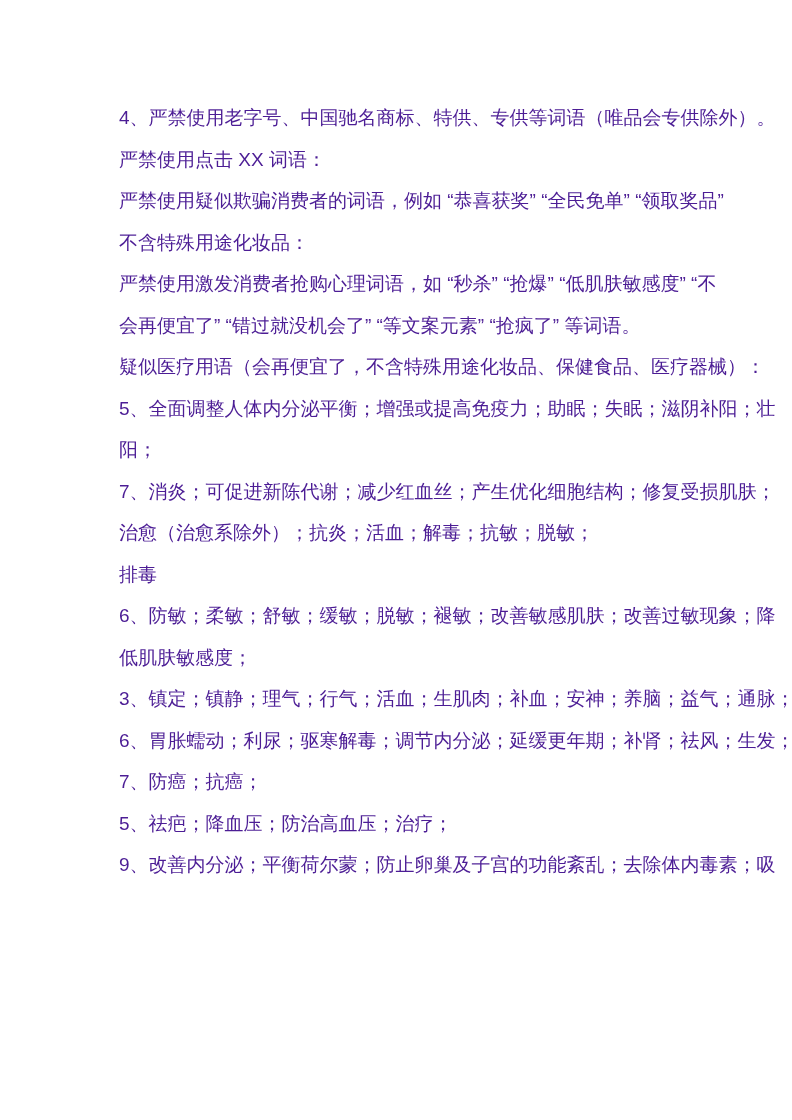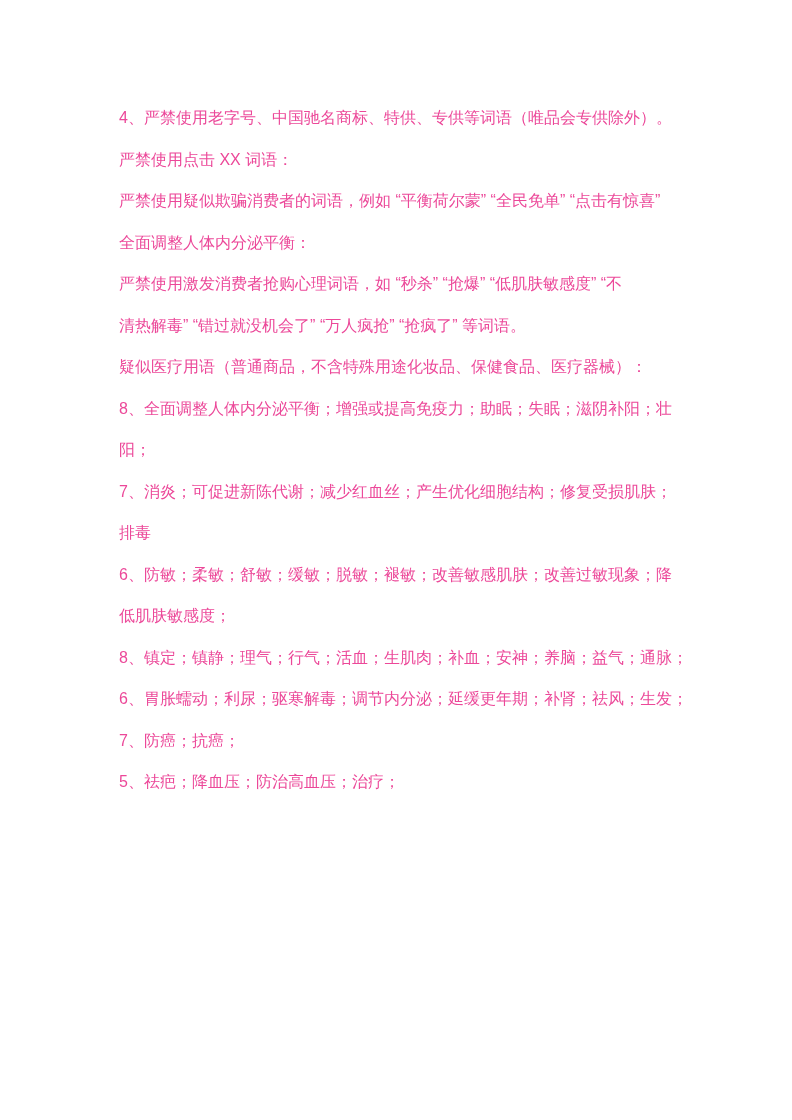--- a/index.html
+++ b/index.html
@@ -15,45 +15,47 @@
     background: #ffffff;
     overflow: hidden;
   }
   .doc-content {
     position: absolute;
     left: 119px;
     top: 97px;
     width: 556px;
   }
   .doc-line {
-    font-size: 16px;
+    font-size: 19px;
     line-height: 41.5px;
     height: 41.5px;
-    color: #ec4899;
+    color: #4c1d95;
     white-space: pre;
     overflow: visible;
     letter-spacing: 0px;
   }
 </style>
 </head>
 <body>
 
 <div class="page">
   <div class="doc-content">
     <div class="doc-line">4、严禁使用老字号、中国驰名商标、特供、专供等词语（唯品会专供除外）。</div>
     <div class="doc-line">严禁使用点击 XX 词语：</div>
-    <div class="doc-line">严禁使用疑似欺骗消费者的词语，例如 “平衡荷尔蒙” “全民免单” “点击有惊喜”</div>
-    <div class="doc-line">全面调整人体内分泌平衡：</div>
+    <div class="doc-line">严禁使用疑似欺骗消费者的词语，例如 “恭喜获奖” “全民免单” “领取奖品”</div>
+    <div class="doc-line">不含特殊用途化妆品：</div>
     <div class="doc-line">严禁使用激发消费者抢购心理词语，如 “秒杀” “抢爆” “低肌肤敏感度” “不</div>
-    <div class="doc-line">清热解毒” “错过就没机会了” “万人疯抢” “抢疯了” 等词语。</div>
-    <div class="doc-line">疑似医疗用语（普通商品，不含特殊用途化妆品、保健食品、医疗器械）：</div>
-    <div class="doc-line">8、全面调整人体内分泌平衡；增强或提高免疫力；助眠；失眠；滋阴补阳；壮</div>
+    <div class="doc-line">会再便宜了” “错过就没机会了” “等文案元素” “抢疯了” 等词语。</div>
+    <div class="doc-line">疑似医疗用语（会再便宜了，不含特殊用途化妆品、保健食品、医疗器械）：</div>
+    <div class="doc-line">5、全面调整人体内分泌平衡；增强或提高免疫力；助眠；失眠；滋阴补阳；壮</div>
     <div class="doc-line">阳；</div>
     <div class="doc-line">7、消炎；可促进新陈代谢；减少红血丝；产生优化细胞结构；修复受损肌肤；</div>
+    <div class="doc-line">治愈（治愈系除外）；抗炎；活血；解毒；抗敏；脱敏；</div>
     <div class="doc-line">排毒</div>
     <div class="doc-line">6、防敏；柔敏；舒敏；缓敏；脱敏；褪敏；改善敏感肌肤；改善过敏现象；降</div>
     <div class="doc-line">低肌肤敏感度；</div>
-    <div class="doc-line">8、镇定；镇静；理气；行气；活血；生肌肉；补血；安神；养脑；益气；通脉；</div>
+    <div class="doc-line">3、镇定；镇静；理气；行气；活血；生肌肉；补血；安神；养脑；益气；通脉；</div>
     <div class="doc-line">6、胃胀蠕动；利尿；驱寒解毒；调节内分泌；延缓更年期；补肾；祛风；生发；</div>
     <div class="doc-line">7、防癌；抗癌；</div>
     <div class="doc-line">5、祛疤；降血压；防治高血压；治疗；</div>
+    <div class="doc-line">9、改善内分泌；平衡荷尔蒙；防止卵巢及子宫的功能紊乱；去除体内毒素；吸</div>
   </div>
 </div>
 
 </body></html>

